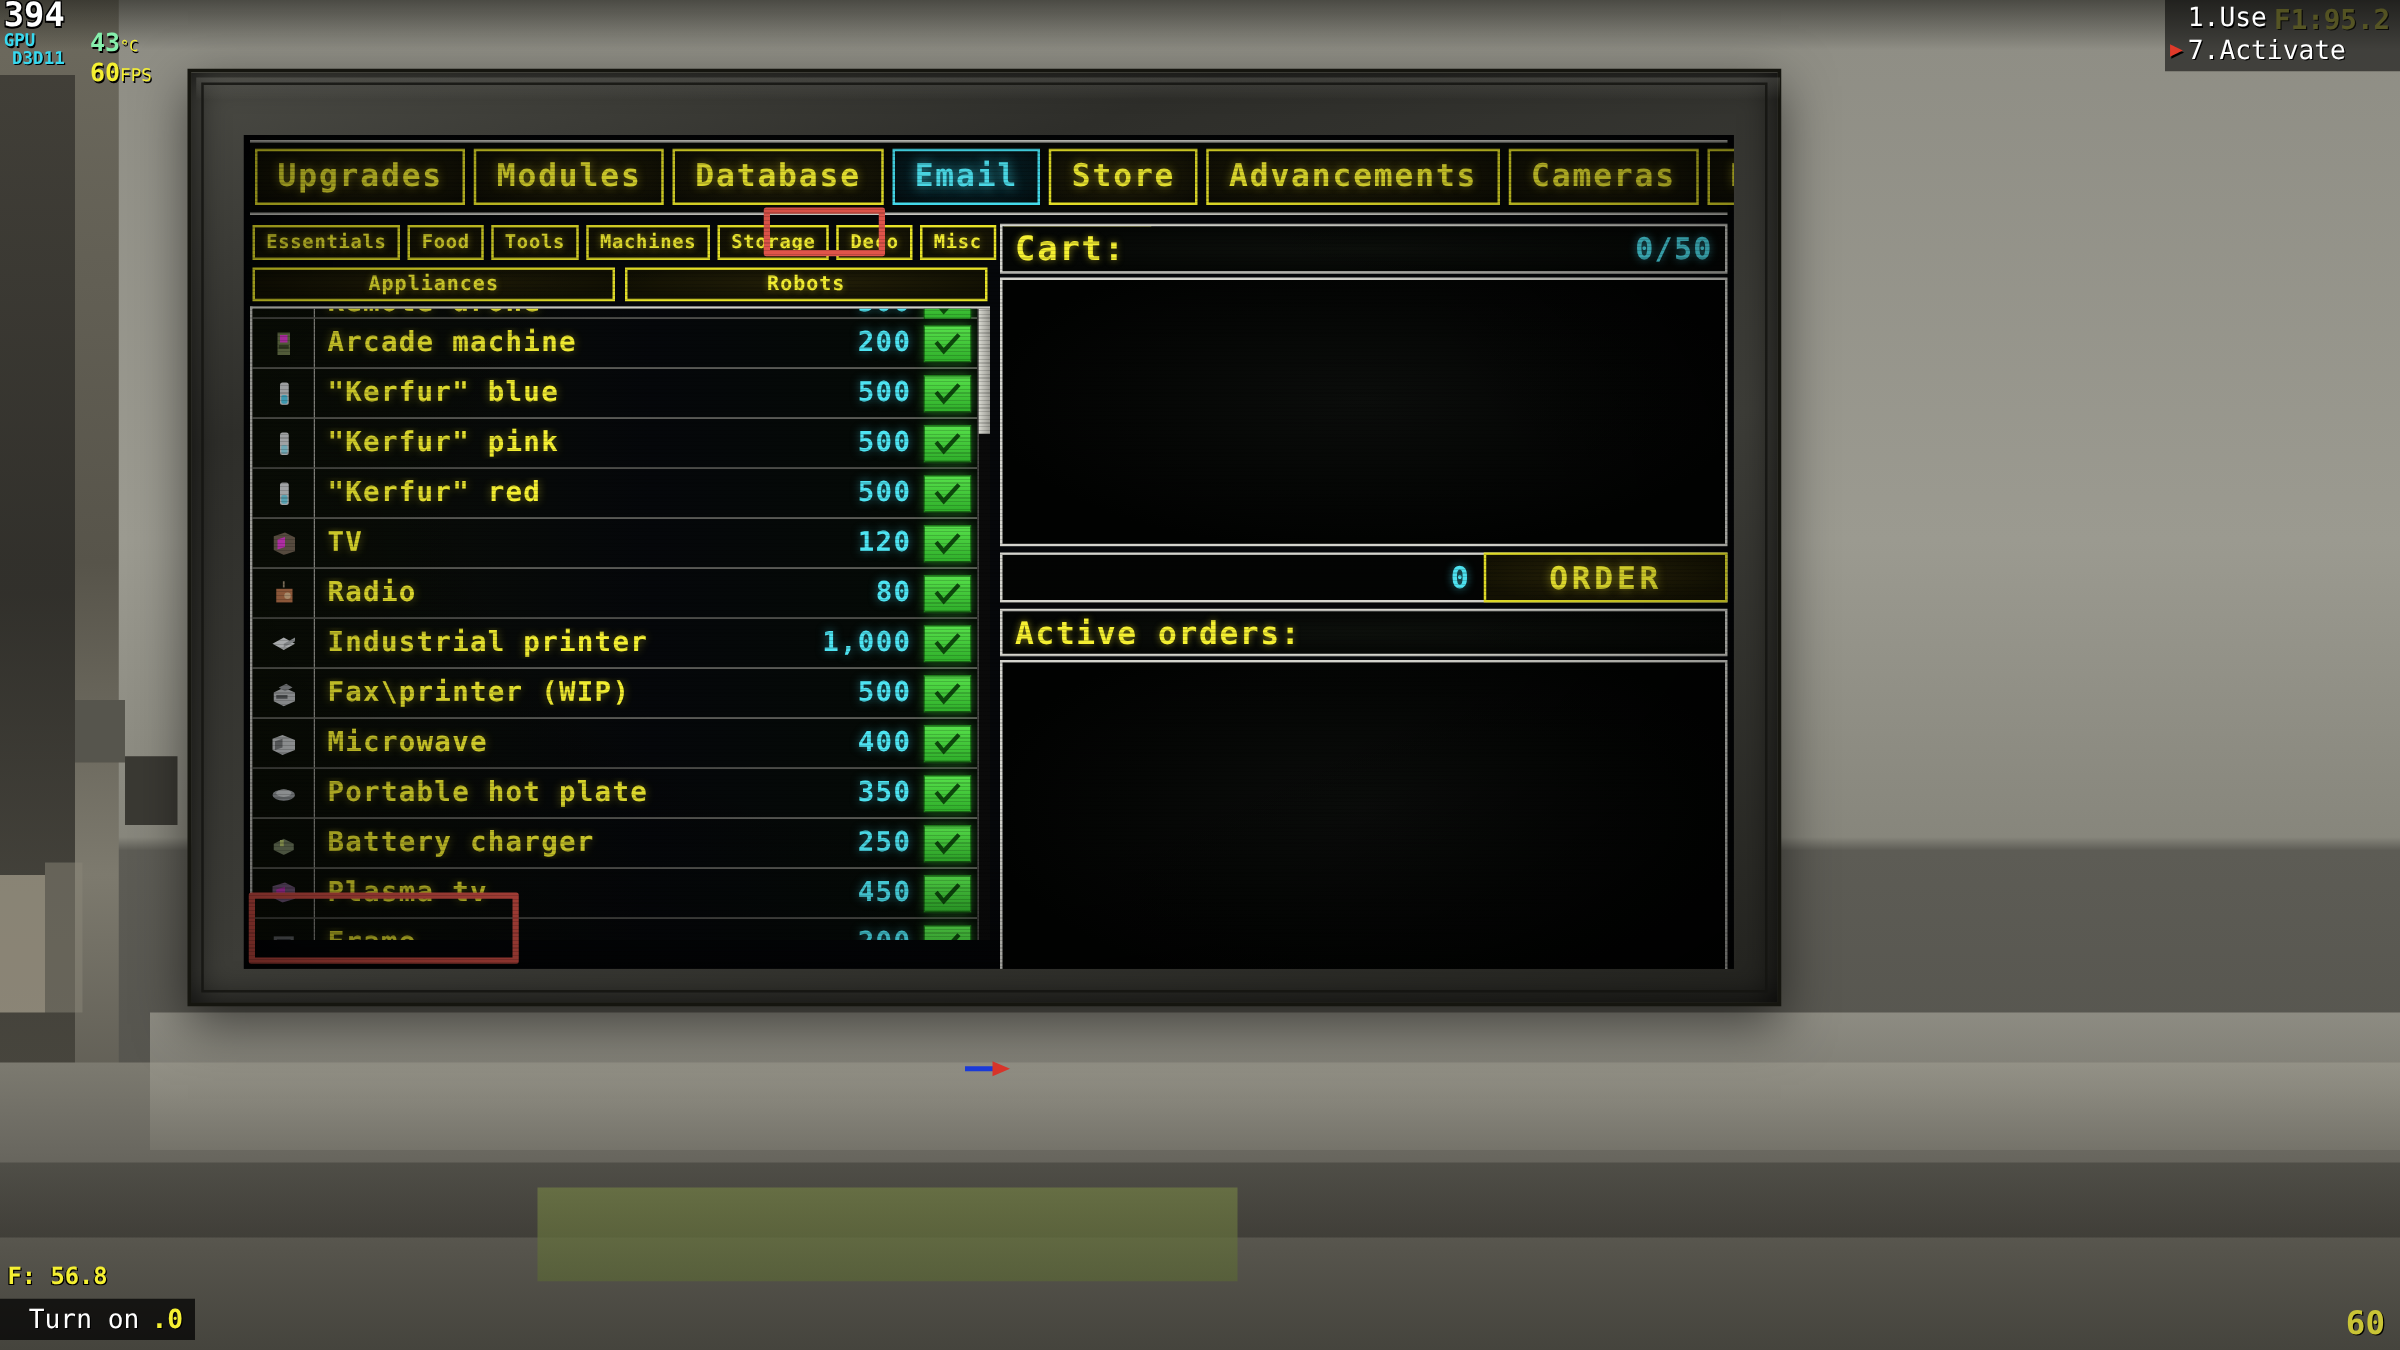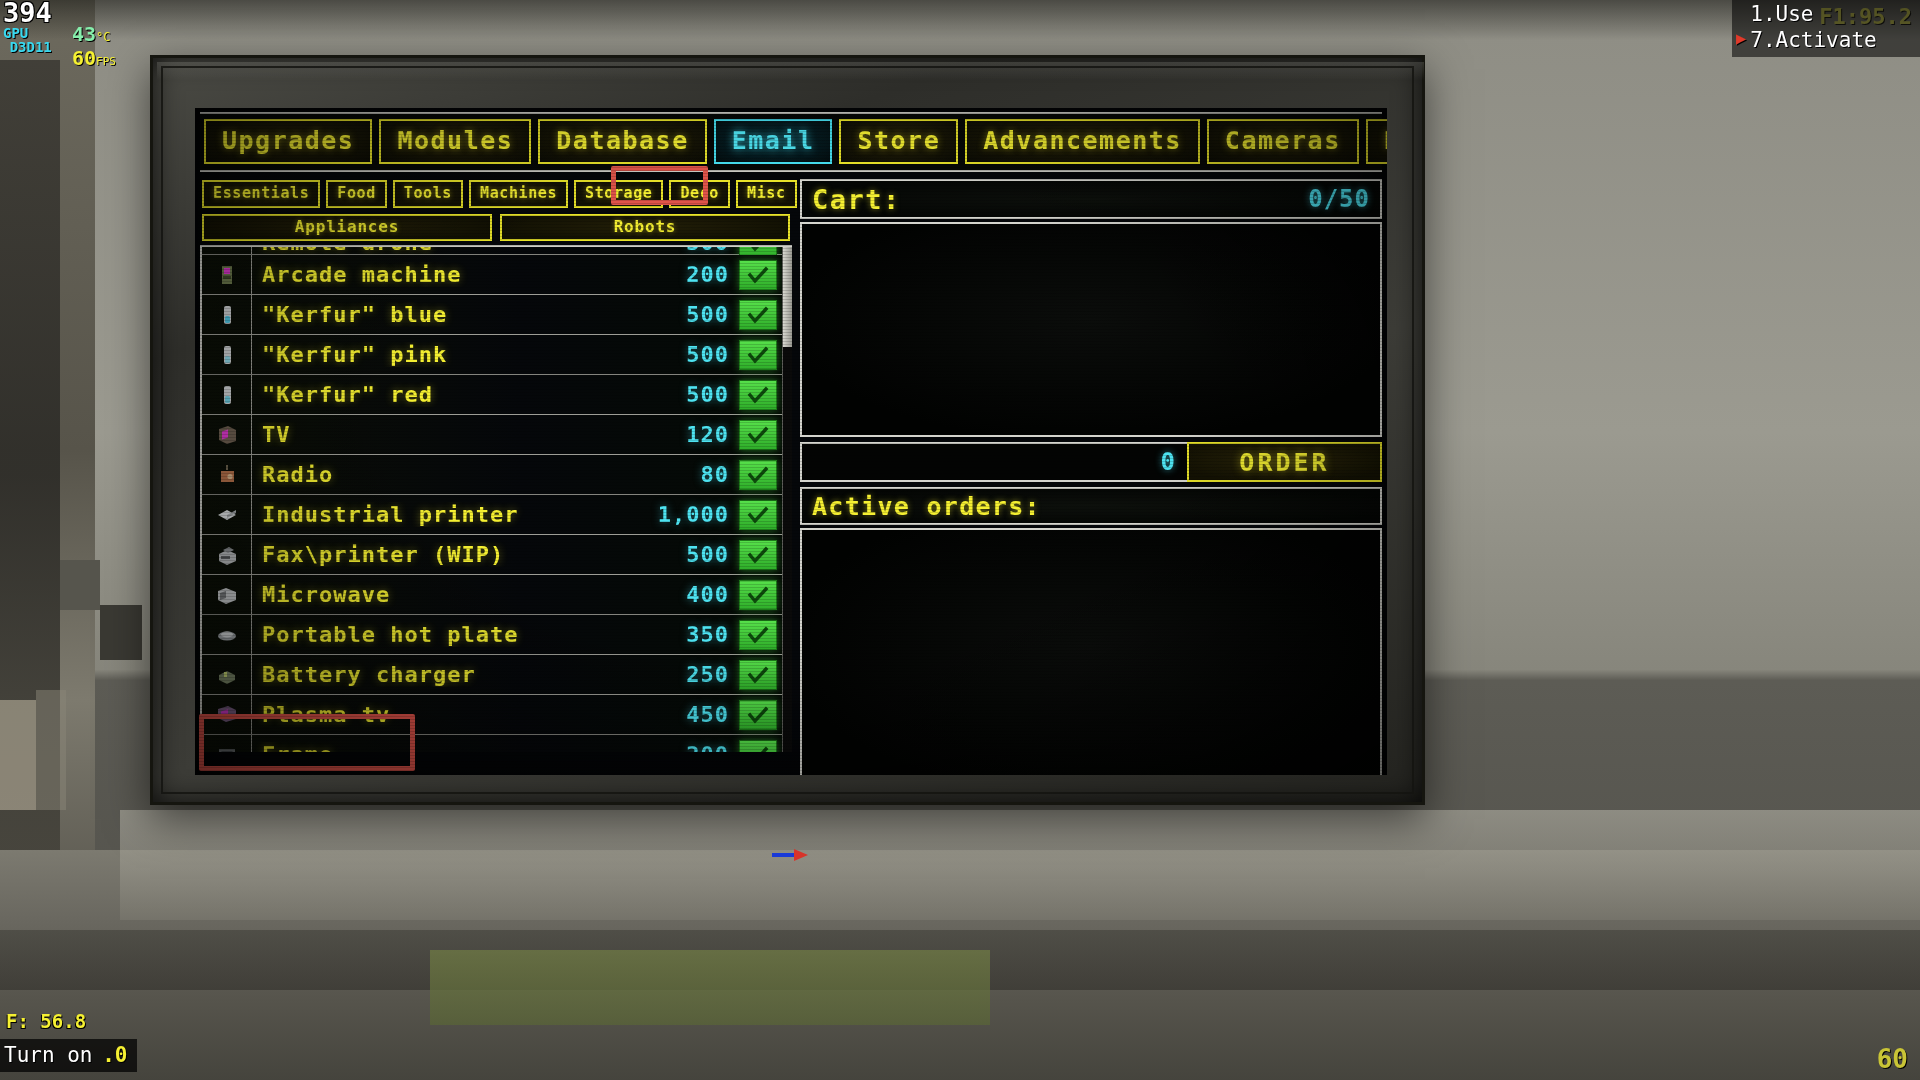--- a/index.html
+++ b/index.html
@@ -249,49 +249,49 @@
     text-shadow:1px 1px 0 #000,-1px 1px 0 #000,1px -1px 0 #000,-1px -1px 0 #000;
   }
   #hud-fps .gpu{ font-size:14px; font-weight:bold; color:#38d9f0; line-height:1.05;
     text-shadow:1px 1px 0 #000; }
   #hud-fps .api{ font-size:14px; font-weight:bold; color:#38d9f0; line-height:1.05;
     text-shadow:1px 1px 0 #000;text-align:right; }
   #hud-temp{ position:absolute; left:72px; top:22px; z-index:120; }
   #hud-temp .v{ font-size:20px; font-weight:bold; color:#86efac; text-shadow:1px 1px 0 #000; }
   #hud-temp .u{ font-size:12px; color:#f5f032; text-shadow:1px 1px 0 #000; }
   #hud-temp .f{ font-size:20px; font-weight:bold; color:#f5f032; text-shadow:1px 1px 0 #000; }
-  #hud-temp .fu{ font-size:11px; color:#f5f032; text-shadow:1px 1px 0 #000; }
+  #hud-temp .fu{ font-size:14px; color:#f5f032; text-shadow:1px 1px 0 #000; }
 
   #hud-actions{
     position:absolute; right:0; top:0; z-index:120;
     background:rgba(0,0,0,.55); padding:2px 6px 4px 4px;
     min-width:188px;
   }
   #hud-actions div{
     font-size:21px; color:#fff; font-weight:normal; letter-spacing:0;
     text-shadow:1px 1px 0 #000; line-height:1.22;
-    display:flex; align-items:flex-start; gap:4px;
+    display:flex; align-items:center; gap:4px;
   }
   .arrow{ color:#e03a2a; font-size:17px; }
   .arrow.hidden{ visibility:hidden; }
 
   #hud-topright-ghost{
     position:absolute; right:8px; top:4px; z-index:119;
     font-size:22px; font-weight:bold; color:#d8d64a; opacity:.75;
     text-shadow:1px 1px 0 #000;
   }
 
   #hud-coords{
     position:absolute; left:6px; bottom:48px; z-index:120;
     font-size:19px; font-weight:bold; color:#f5f032;
     text-shadow:1px 1px 0 #000,-1px 1px 0 #000;
   }
   #hud-prompt{
     position:absolute; left:0; bottom:8px; z-index:121;
-    background:rgba(0,0,0,.72); padding:4px 10px 5px 4px;
+    background:rgba(0,0,0,.72); padding:4px 10px 5px 23px;
   }
   #hud-prompt span{ font-size:21px; color:#fff; text-shadow:1px 1px 0 #000; }
   #hud-botright{
     position:absolute; right:12px; bottom:6px; z-index:120;
     font-size:26px; font-weight:bold; color:#c9c436; text-shadow:1px 1px 0 #000;
   }
   #crosshair{
     position:absolute; left:770px; top:848px; z-index:118;
     width:40px; height:14px;
   }

